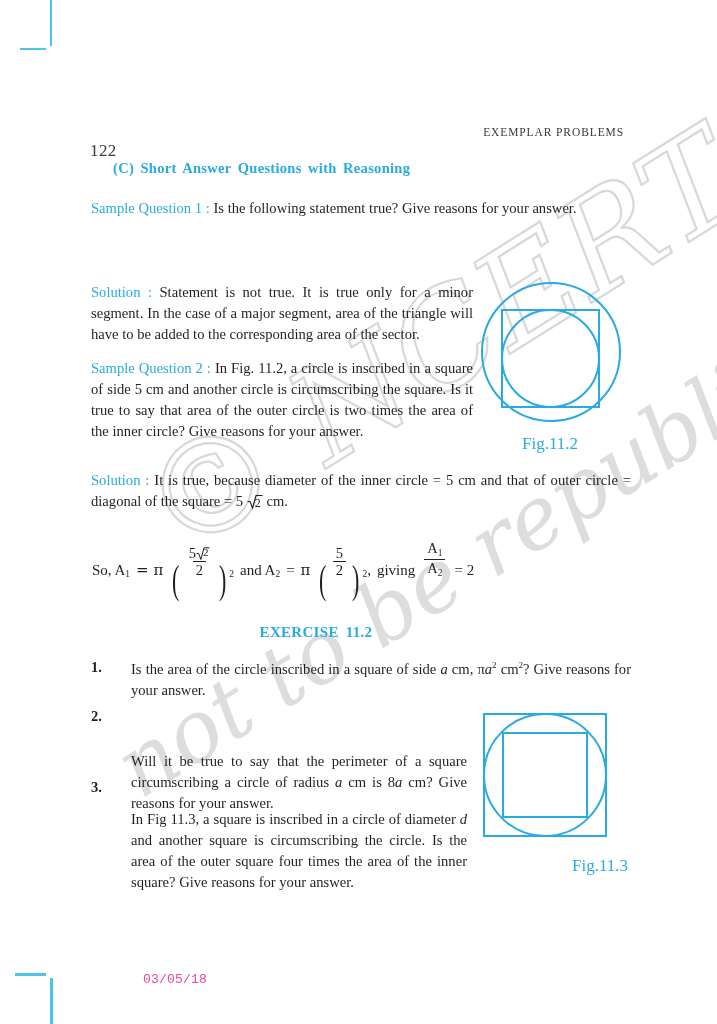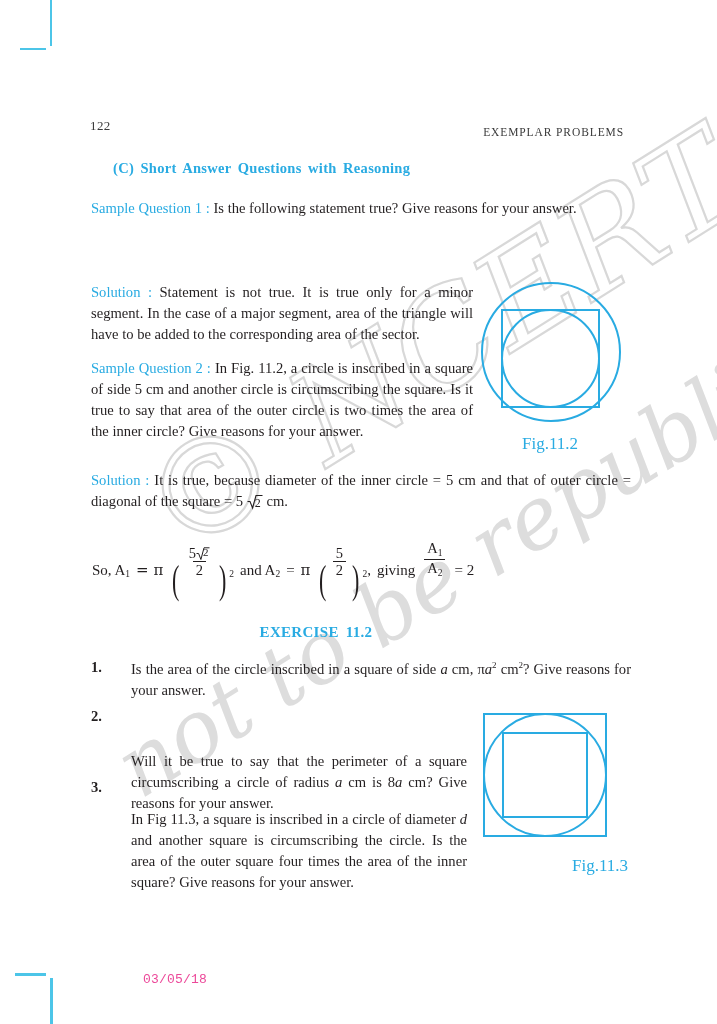--- a/index.html
+++ b/index.html
@@ -42,22 +42,22 @@
   .wm-text2 {
     fill: #dddddd;
     font-family: "DejaVu Serif", serif;
     font-style: italic;
   }
 
   
   .content { position: absolute; left: 0; top: 0; width: 717px; height: 1024px; z-index: 10; }
 
   .hdr-num {
-    position: absolute; left: 90px; top: 118px;
-    font-size: 13px; letter-spacing: .4px; color: #3a3a3a;
+    position: absolute; left: 90px; top: 141px;
+    font-size: 17px; letter-spacing: .4px; color: #3a3a3a;
   }
   .hdr-title {
     position: absolute; right: 93px; top: 126px;
     font-size: 11.5px; letter-spacing: .9px; color: #3a3a3a;
   }
 
   .sec-head {
     position: absolute; left: 83px; top: 160px;
     font-size: 14.5px; font-weight: bold; color: #29abe2;
     letter-spacing: .3px; word-spacing: 2.5px; margin-left: 30px;

